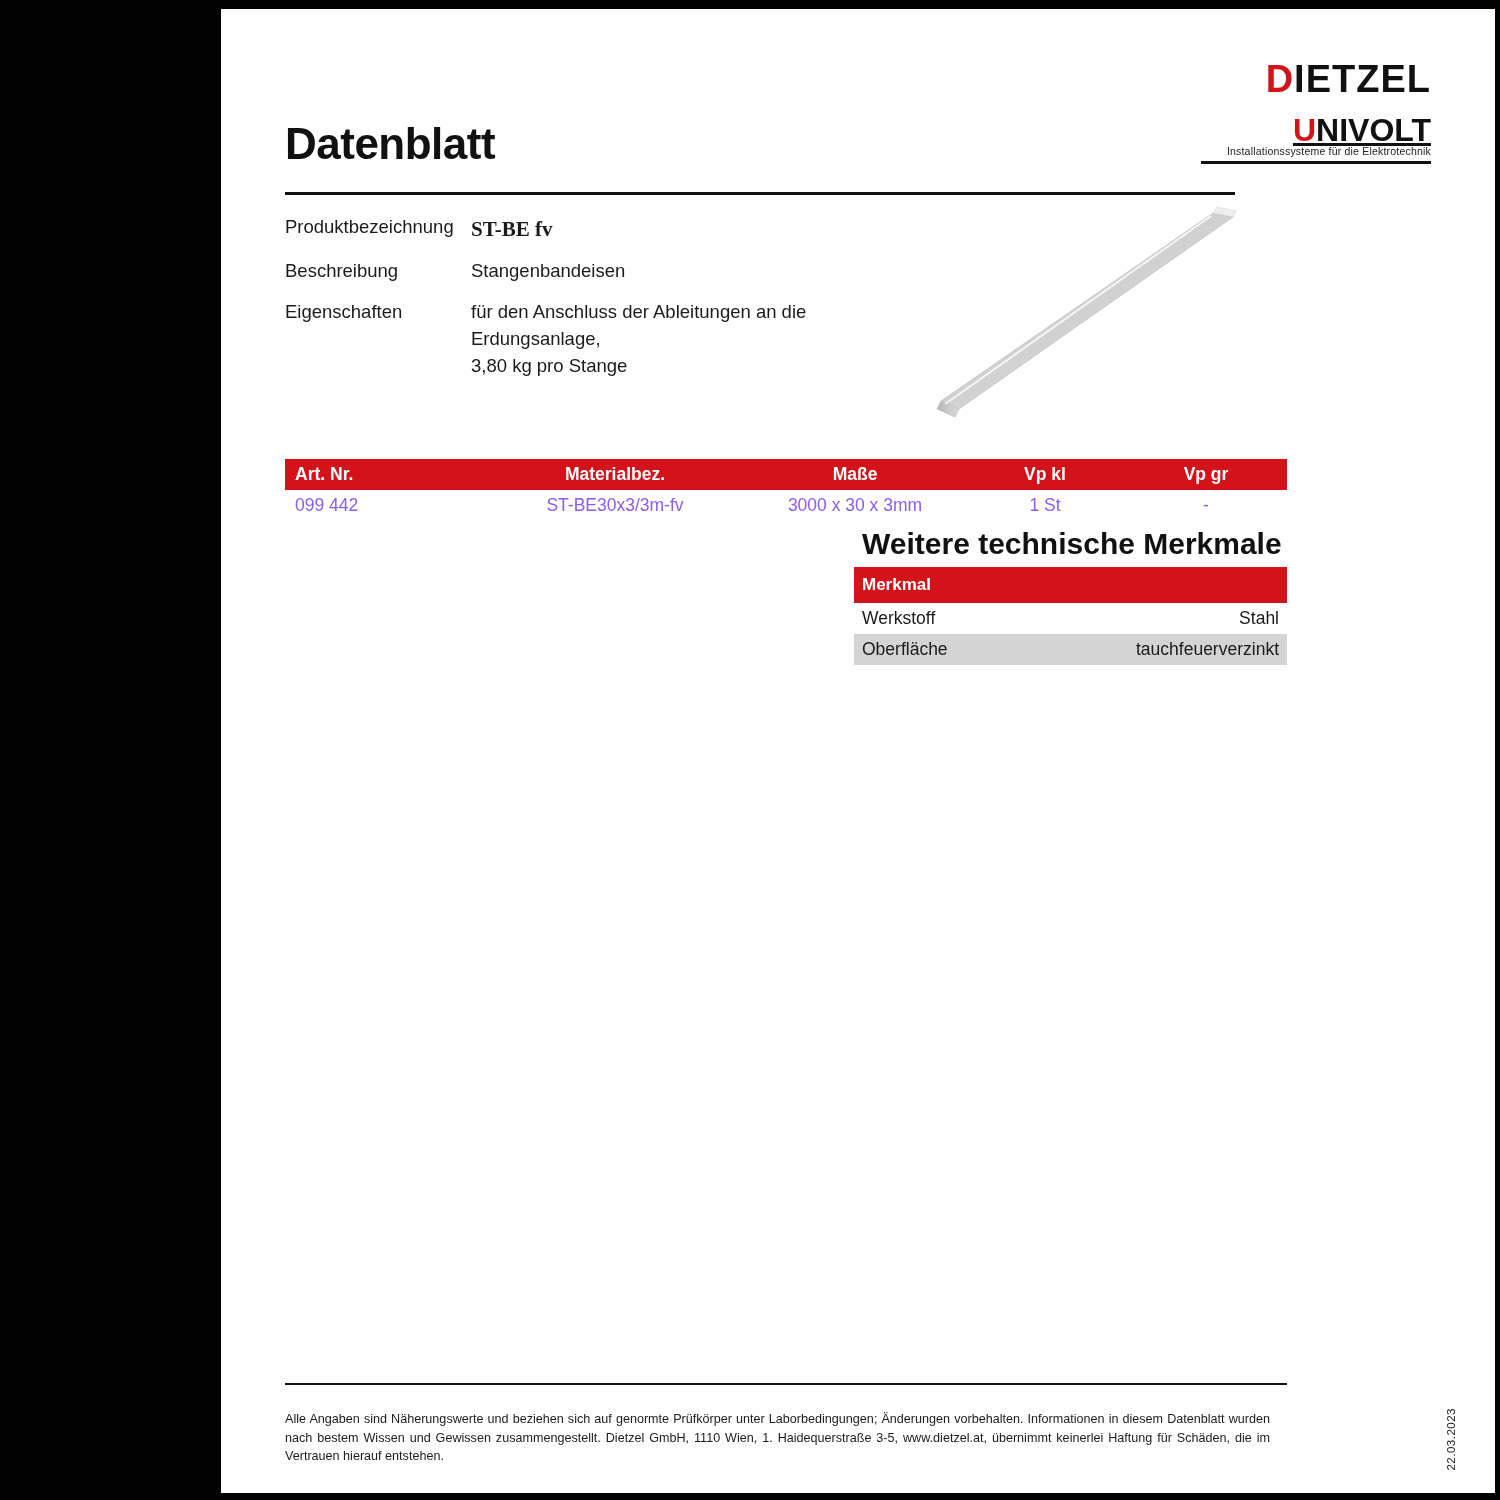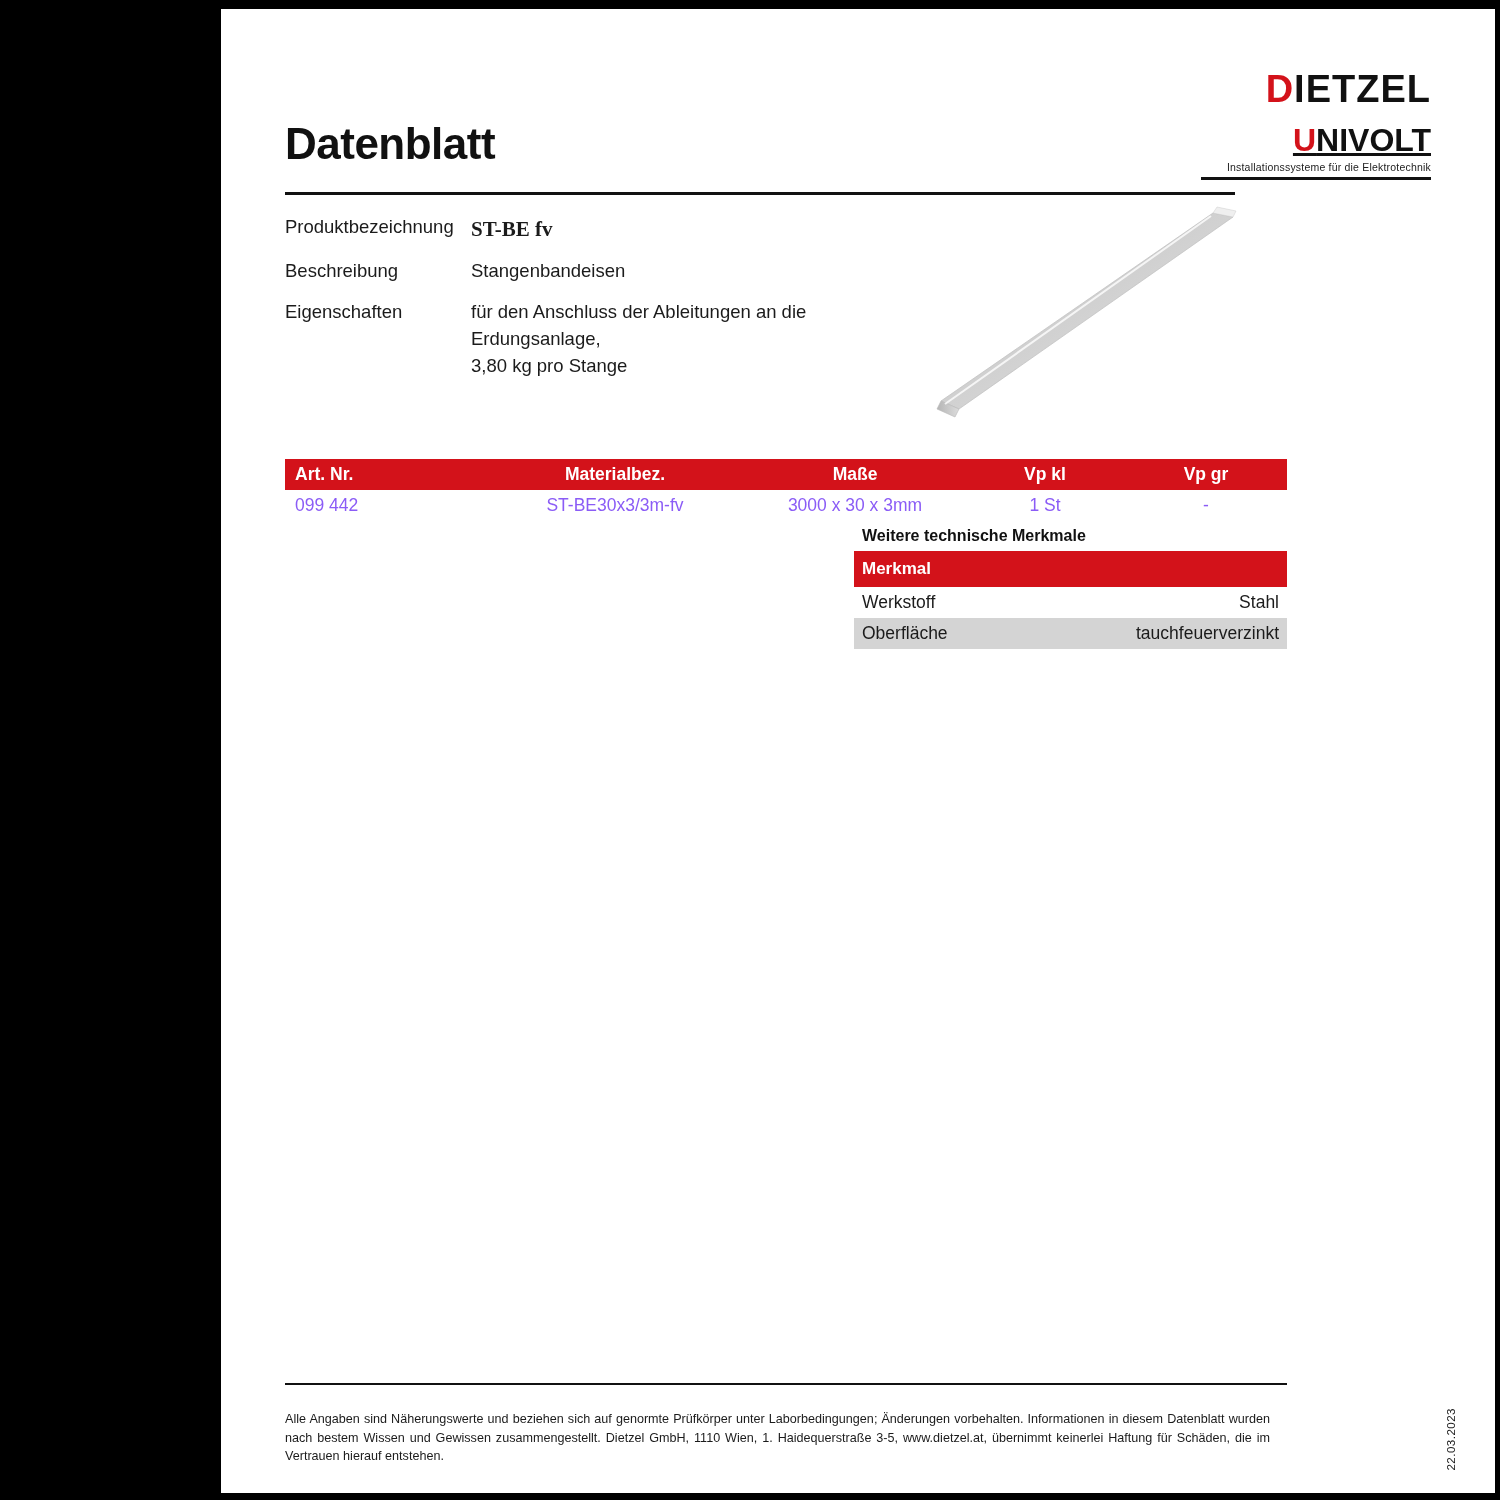--- a/index.html
+++ b/index.html
@@ -18,21 +18,21 @@
     width: 1280px;
     height: 1490px;
     background: #ffffff;
     border: 3px solid #000000;
     overflow: hidden;
   }
   
   .logo {
     position: absolute;
     right: 64px;
-    top: 62px;
+    top: 52px;
     width: 230px;
     text-align: right;
   }
   .logo-line1 {
     font-size: 38px;
     font-weight: bold;
     letter-spacing: 1px;
     line-height: 0.95;
     color: #111111;
     position: relative;
@@ -47,21 +47,20 @@
     letter-spacing: 0px;
     line-height: 0.95;
     color: #111111;
     margin-top: 18px;
     text-decoration: underline;
   }
   .logo-line2 .red-u { color: #d3121a; }
   .logo-tag {
     font-size: 10.5px;
     color: #222222;
-    margin-top: 6px;
     letter-spacing: 0.2px;
   }
   .logo-bar {
     height: 3px;
     background: #111111;
     margin-top: 4px;
     width: 100%;
   }
 
   .title {
@@ -139,21 +138,21 @@
   .tbl-main tbody td.left { text-align: left; padding-left: 10px; }
 
   
   .tech-wrap {
     position: absolute;
     left: 633px;
     top: 518px;
     width: 433px;
   }
   .tech-title {
-    font-size: 16px;
+    font-size: 30px;
     font-weight: bold;
     color: #111111;
     margin: 0 0 6px 8px;
   }
   .tbl-tech {
     width: 100%;
     border-collapse: collapse;
     font-size: 17.5px;
   }
   .tbl-tech thead th {

